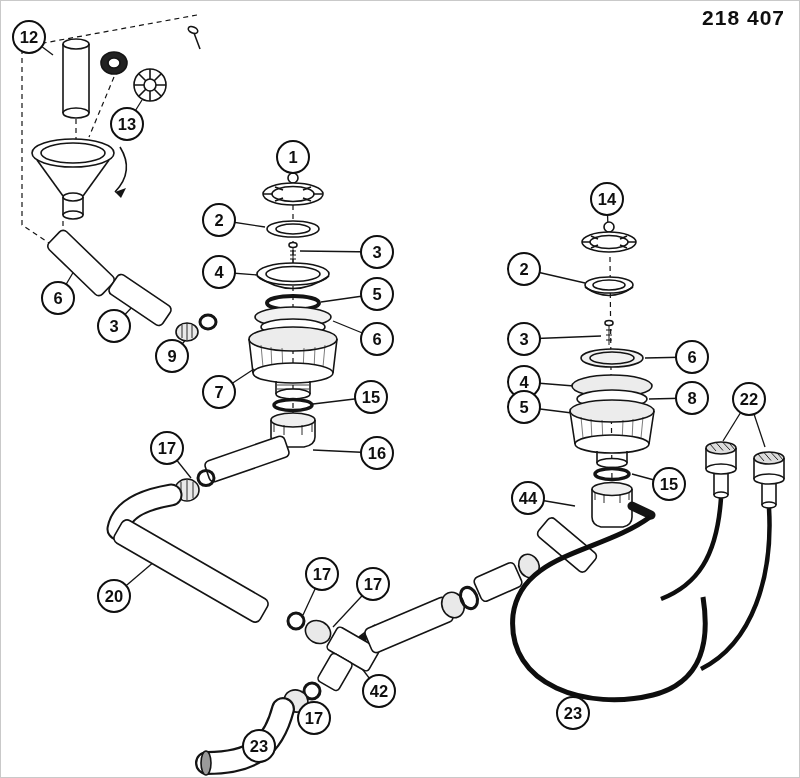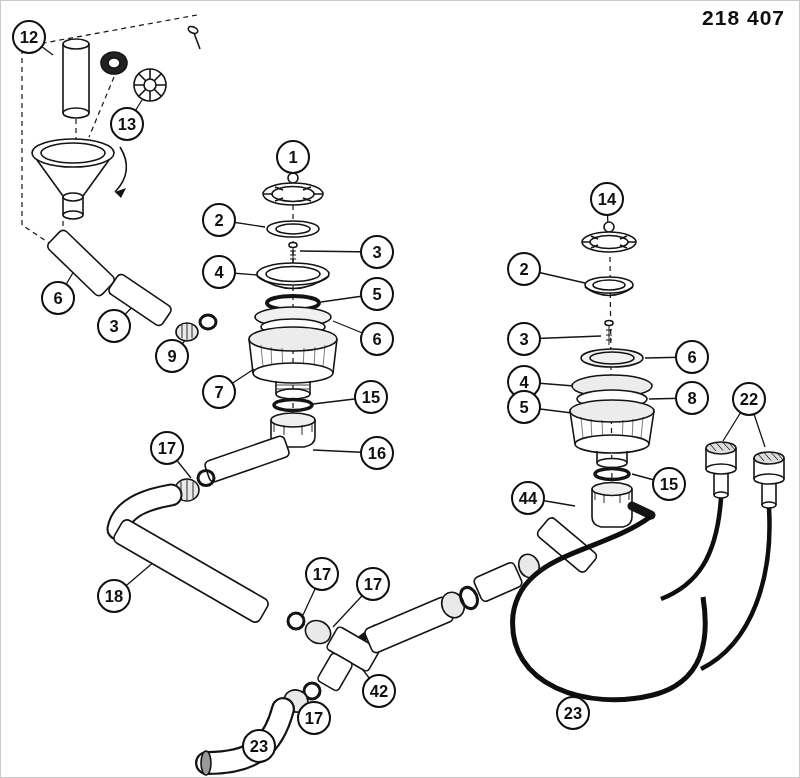--- a/index.html
+++ b/index.html
@@ -235,19 +235,19 @@
   <div class="callout" style="left:506px;top:364px">4</div>
   <div class="callout" style="left:674px;top:380px">8</div>
   <div class="callout" style="left:506px;top:389px">5</div>
   <div class="callout" style="left:731px;top:381px">22</div>
   <div class="callout" style="left:359px;top:435px">16</div>
   <div class="callout" style="left:149px;top:430px">17</div>
   <div class="callout" style="left:651px;top:466px">15</div>
   <div class="callout" style="left:510px;top:480px">44</div>
   <div class="callout" style="left:304px;top:556px">17</div>
   <div class="callout" style="left:355px;top:566px">17</div>
-  <div class="callout" style="left:96px;top:578px">18</div>
+  <div class="callout" style="left:96px;top:578px">20</div>
   <div class="callout" style="left:361px;top:673px">42</div>
   <div class="callout" style="left:296px;top:700px">17</div>
   <div class="callout" style="left:241px;top:728px">23</div>
   <div class="callout" style="left:555px;top:695px">23</div>
 
 </div>
 
 </body></html>

